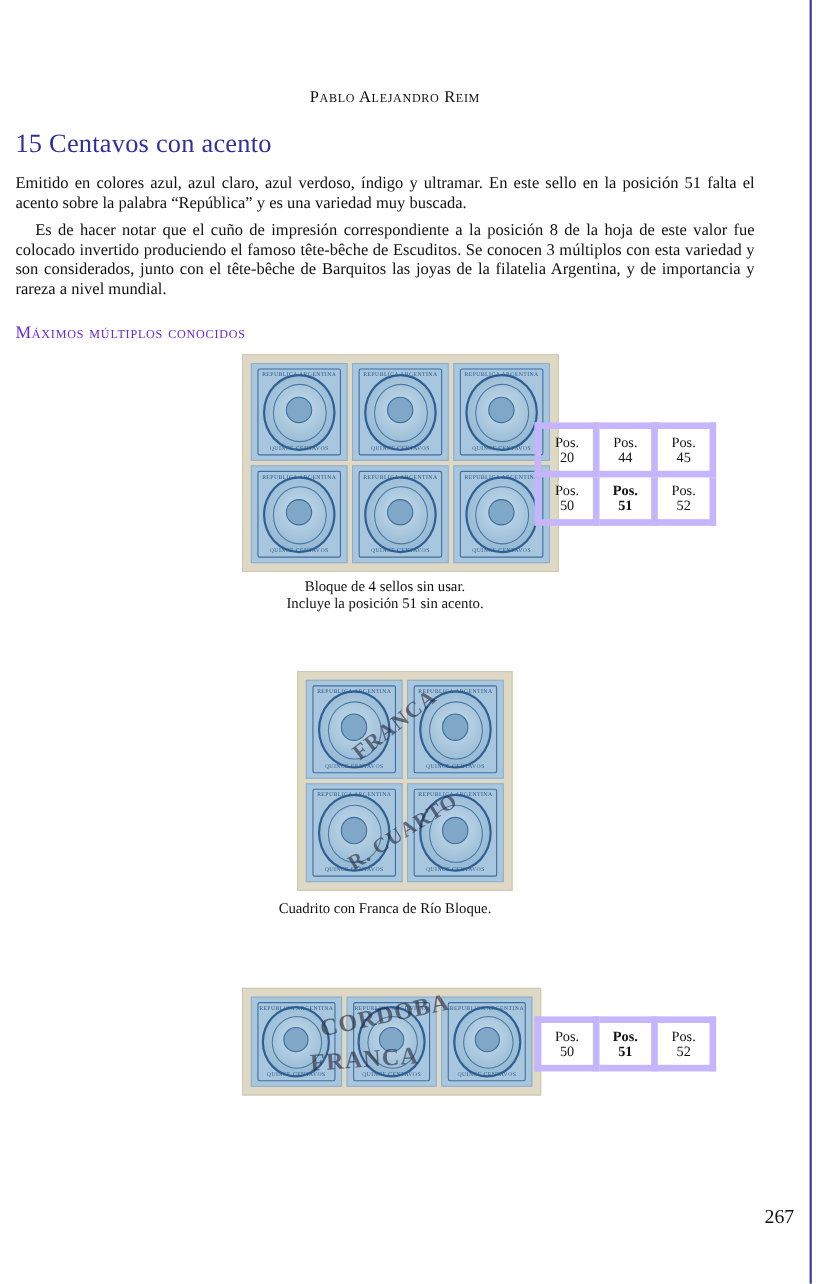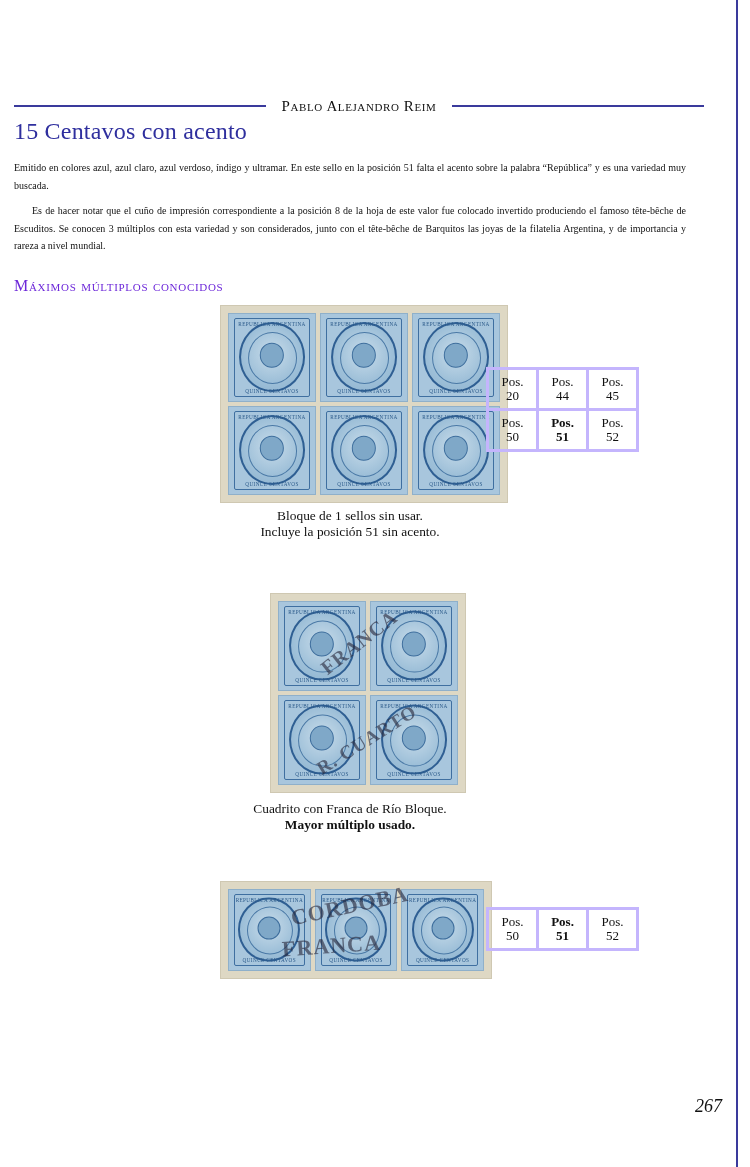--- a/index.html
+++ b/index.html
@@ -30,26 +30,27 @@
     top: 0;
     width: 2px;
     height: 1167px;
     background: #3a3a9c;
   }
 
   
   .runhead {
     position: absolute;
     left: 14px;
-    top: 95px;
+    top: 78px;
     width: 690px;
     height: 22px;
     display: flex;
     align-items: center;
     justify-content: center;
+    flex-direction: column;
   }
   .runhead .line {
     flex: 1 1 auto;
     height: 2px;
     background: #3a3a9c;
   }
   .runhead .title {
     font-variant: small-caps;
     font-size: 15px;
     letter-spacing: 0.6px;
@@ -69,21 +70,21 @@
   h1.section-title {
     font-family: "Liberation Serif", serif;
     font-size: 24px;
     font-weight: normal;
     color: #2f2f9e;
     margin: 0 0 14px 0;
     letter-spacing: 0.2px;
   }
 
   p.body {
-    font-size: 10px;
+    font-size: 15px;
     line-height: 17.5px;
     margin: 0 0 8px 0;
     text-align: justify;
     color: #111;
   }
   p.body.indent { text-indent: 18px; }
 
   h2.sub-title {
     font-size: 16px;
     font-weight: normal;
@@ -182,39 +183,38 @@
     white-space: nowrap;
   }
 
   
   table.pos-table {
     border-collapse: collapse;
     font-size: 13px;
     font-family: "Liberation Serif", serif;
   }
   table.pos-table td {
-    border: 3px solid #c4b5fd;
+    border: 6px solid #c4b5fd;
     width: 43px;
     height: 38px;
     text-align: center;
     vertical-align: middle;
     padding: 0 2px;
     line-height: 14px;
     color: #111;
   }
   table.pos-table td.hl { font-weight: bold; }
   table.pos-table td span { display: block; }
 
   
   .page-number {
     position: absolute;
     right: 28px;
     bottom: 50px;
     font-size: 18px;
-    font-style: italic;
     color: #111;
   }
 </style>
 </head>
 <body>
 
 <div class="page">
 
   <div class="right-rule"></div>
 
@@ -308,21 +308,21 @@
           </td>
           <td>
             <span>Pos.</span>
             <span>52</span>
           </td>
         </tr>
       </tbody>
         </table>
 
       <div class="caption" style="position:absolute; left:0; top:203px; width:672px;">
-        <div>Bloque de 1 sellos sin usar.</div>
+        <div>Bloque de 4 sellos sin usar.</div>
         <div>Incluye la posición 51 sin acento.</div>
       </div>
     </div>
 
     <div class="figure-block" style="height:258px; margin-top:38px;">
 
       <div class="stamp-sheet" style="position:absolute; left:256px; top:0; width:196px; height:200px; grid-template-columns:repeat(2,1fr); grid-template-rows:repeat(2,1fr);">
 
         <div class="stamp">
           <div class="inner-frame"></div>
@@ -352,21 +352,20 @@
           <div class="txt-top">REPUBLICA ARGENTINA</div>
           <div class="txt-bottom">QUINCE CENTAVOS</div>
         </div>
       </div>
 
       <div class="cancel" style="left:300px; top:38px; transform:rotate(-38deg); font-size:20px;">FRANCA</div>
       <div class="cancel" style="left:296px; top:136px; transform:rotate(-32deg); font-size:19px;">R. CUARTO</div>
 
       <div class="caption" style="position:absolute; left:0; top:208px; width:672px;">
         <div>Cuadrito con Franca de Río Bloque.</div>
-        <div class="bold">Mayor múltiplo usado.</div>
       </div>
     </div>
 
     <div class="figure-block" style="height:150px; margin-top:30px;">
 
       <div class="stamp-sheet" style="position:absolute; left:206px; top:0; width:272px; height:98px; grid-template-columns:repeat(3,1fr); grid-template-rows:1fr;">
 
         <div class="stamp">
           <div class="inner-frame"></div>
           <div class="oval"></div>

